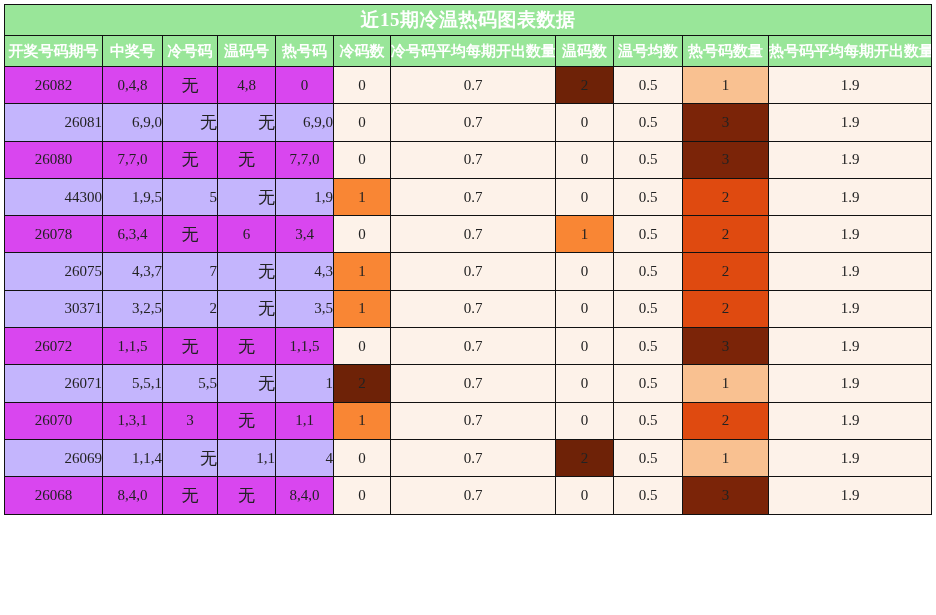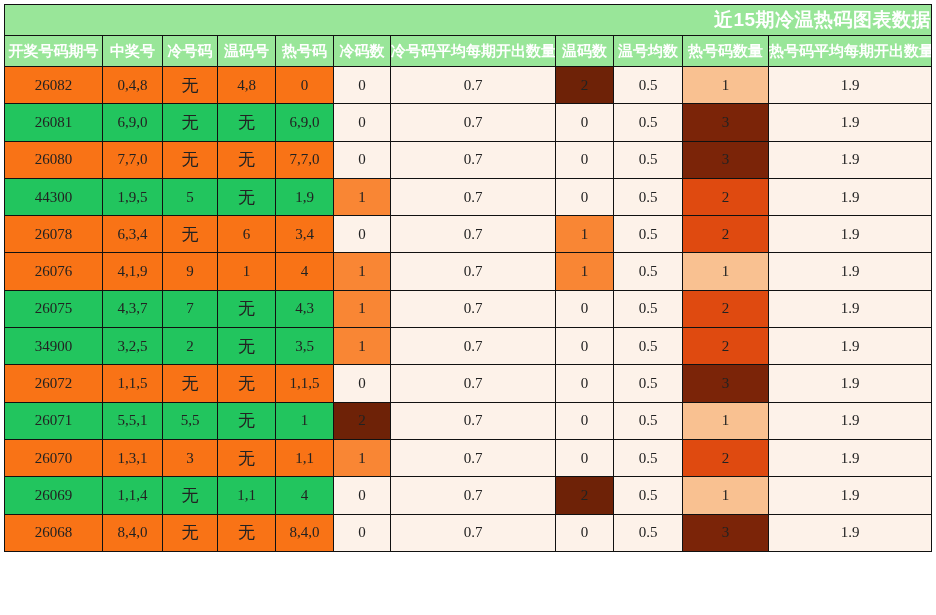--- a/index.html
+++ b/index.html
@@ -36,44 +36,43 @@
     white-space: nowrap;
   }
   
   tr.title-row td {
     background: #99e699;
     color: #ffffff;
     height: 30px;
     font-size: 19px;
     font-weight: bold;
     letter-spacing: 0.5px;
-    font-family: Liberation Sans, sans-serif;
-    text-align: right;
+    font-family: Liberation Serif, serif;
   }
   
   tr.head-row th {
     background: #99e699;
     color: #ffffff;
     height: 30px;
     font-size: 15px;
     font-weight: bold;
     font-family: "Liberation Serif", "DejaVu Serif", serif;
   }
   
   tr.data-row td {
     height: 36.3px;
     font-size: 15px;
     color: #222222;
   }
   tr.data-row td.cjk {
     font-size: 17px;
   }
   
-  tr.data-row.odd td.plain  { background: #f97316; }
-  tr.data-row.even td.plain { background: #22c55e; }
+  tr.data-row.odd td.plain  { background: #d946ef; }
+  tr.data-row.even td.plain { background: #c4b5fd; text-align: right; }
   
   td.cream { background: #fdf2e9; }
   
   td.h0 { background: #fdf2e9; color: #222222; }
   td.h1 { background: #f9c191; color: #3b2410; }
   td.h1s { background: #f98634; color: #ffffff; }
   td.h2 { background: #df4a10; color: #ffffff; }
   td.h2d { background: #6e2207; color: #ffffff; }
   td.h3 { background: #7b2408; color: #ffffff; }
 </style>
@@ -170,48 +169,35 @@
           <td class="plain cjk">无</td>
           <td class="plain">6</td>
           <td class="plain">3,4</td>
           <td class="h0">0</td>
           <td class="cream">0.7</td>
           <td class="h1s">1</td>
           <td class="cream">0.5</td>
           <td class="h2">2</td>
           <td class="cream">1.9</td>
         </tr>
-        <tr class="data-row odd">
-          <td class="plain">26076</td>
-          <td class="plain">4,1,9</td>
-          <td class="plain">9</td>
-          <td class="plain">1</td>
-          <td class="plain">4</td>
-          <td class="h1s">1</td>
-          <td class="cream">0.7</td>
-          <td class="h1s">1</td>
-          <td class="cream">0.5</td>
-          <td class="h1">1</td>
-          <td class="cream">1.9</td>
-        </tr>
         <tr class="data-row even">
           <td class="plain">26075</td>
           <td class="plain">4,3,7</td>
           <td class="plain">7</td>
           <td class="plain cjk">无</td>
           <td class="plain">4,3</td>
           <td class="h1s">1</td>
           <td class="cream">0.7</td>
           <td class="h0">0</td>
           <td class="cream">0.5</td>
           <td class="h2">2</td>
           <td class="cream">1.9</td>
         </tr>
         <tr class="data-row even">
-          <td class="plain">34900</td>
+          <td class="plain">30371</td>
           <td class="plain">3,2,5</td>
           <td class="plain">2</td>
           <td class="plain cjk">无</td>
           <td class="plain">3,5</td>
           <td class="h1s">1</td>
           <td class="cream">0.7</td>
           <td class="h0">0</td>
           <td class="cream">0.5</td>
           <td class="h2">2</td>
           <td class="cream">1.9</td>

